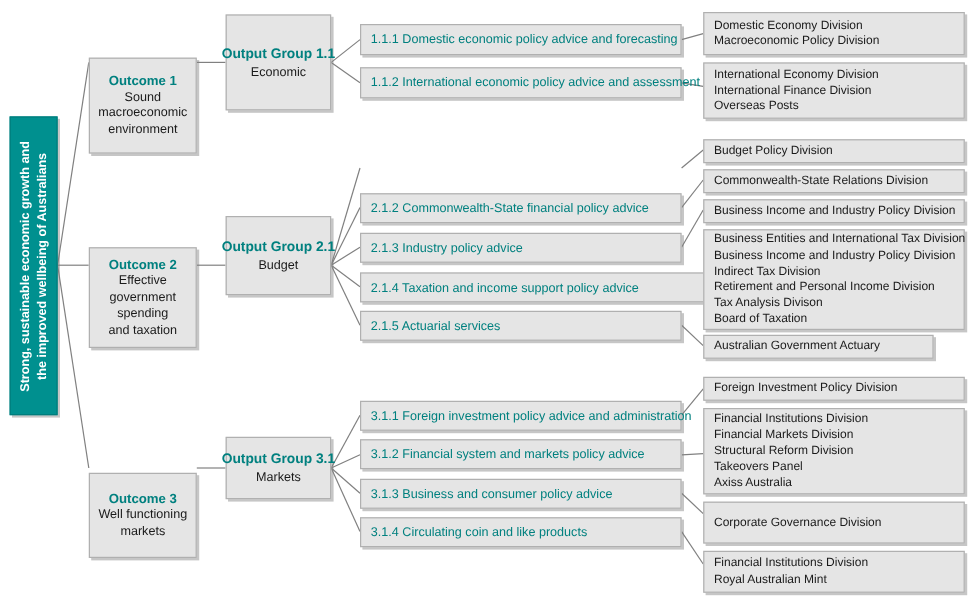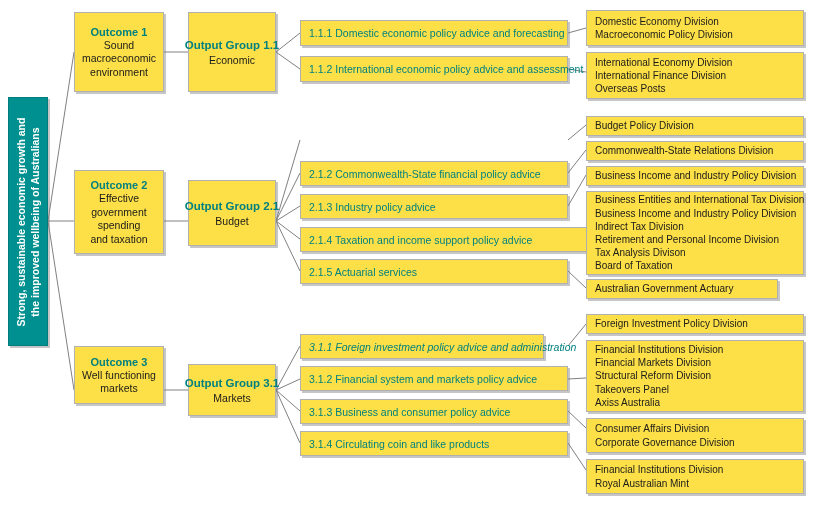--- a/index.html
+++ b/index.html
@@ -22,21 +22,21 @@
     left: 0; top: 0;
     width: 814px;
     height: 508px;
     pointer-events: none;
   }
   #wires line { stroke: #808080; stroke-width: 1; }
 
   
   .box {
     position: absolute;
-    background: #fde047;
+    background: #e5e5e5;
     border: 1px solid #b0b0b0;
     box-sizing: border-box;
     box-shadow: 2px 2px 0 rgba(128,128,128,0.45);
   }
 
   
   .banner {
     position: absolute;
     left: 8px;
     top: 97px;
@@ -64,20 +64,21 @@
   .banner-rot span { display: block; }
 
   
   .outcome {
     display: flex;
     flex-direction: column;
     align-items: center;
     justify-content: center;
     text-align: center;
     padding: 4px 6px;
+    margin-top: 36px;
   }
   .outcome .ttl {
     color: #00807f;
     font-weight: bold;
     font-size: 11px;
     line-height: 14px;
   }
   .outcome .sub {
     color: #1a1a1a;
     font-size: 10.5px;
@@ -251,32 +252,32 @@
     <span>Business Income and Industry Policy Division</span>
     <span>Indirect Tax Division</span>
     <span>Retirement and Personal Income Division</span>
     <span>Tax Analysis Divison</span>
     <span>Board of Taxation</span>
   </div>
   <div class="box divlist" style="left:586px; top:279px; width:192px; height:20px;">
     <span>Australian Government Actuary</span>
   </div>
 
-  <div class="box outcome" style="left:74px; top:346px; width:90px; height:58px;">
+  <div class="box outcome" style="left:74px; top:358px; width:90px; height:71px;">
     <div class="ttl">Outcome 3</div>
     <div class="sub">Well functioning</div>
     <div class="sub">markets</div>
   </div>
 
   <div class="box ogroup" style="left:188px; top:364px; width:88px; height:52px;">
     <div class="ttl">Output Group 3.1</div>
     <div class="sub">Markets</div>
   </div>
 
-  <div class="box outitem" style="left:300px; top:334px; width:244px; height:25px;font-style:italic;">
+  <div class="box outitem" style="left:300px; top:334px; width:268px; height:25px;">
     <span>3.1.1 Foreign investment policy advice and administration</span>
   </div>
   <div class="box outitem" style="left:300px; top:366px; width:268px; height:25px;">
     <span>3.1.2 Financial system and markets policy advice</span>
   </div>
   <div class="box outitem" style="left:300px; top:399px; width:268px; height:25px;">
     <span>3.1.3 Business and consumer policy advice</span>
   </div>
   <div class="box outitem" style="left:300px; top:431px; width:268px; height:25px;">
     <span>3.1.4 Circulating coin and like products</span>
@@ -286,21 +287,20 @@
     <span>Foreign Investment Policy Division</span>
   </div>
   <div class="box divlist" style="left:586px; top:340px; width:218px; height:72px;">
     <span>Financial Institutions Division</span>
     <span>Financial Markets Division</span>
     <span>Structural Reform Division</span>
     <span>Takeovers Panel</span>
     <span>Axiss Australia</span>
   </div>
   <div class="box divlist" style="left:586px; top:418px; width:218px; height:35px;">
-    <span>Consumer Affairs Division</span>
     <span>Corporate Governance Division</span>
   </div>
   <div class="box divlist" style="left:586px; top:459px; width:218px; height:35px;">
     <span>Financial Institutions Division</span>
     <span>Royal Australian Mint</span>
   </div>
 
 </div>
 
 </body></html>

